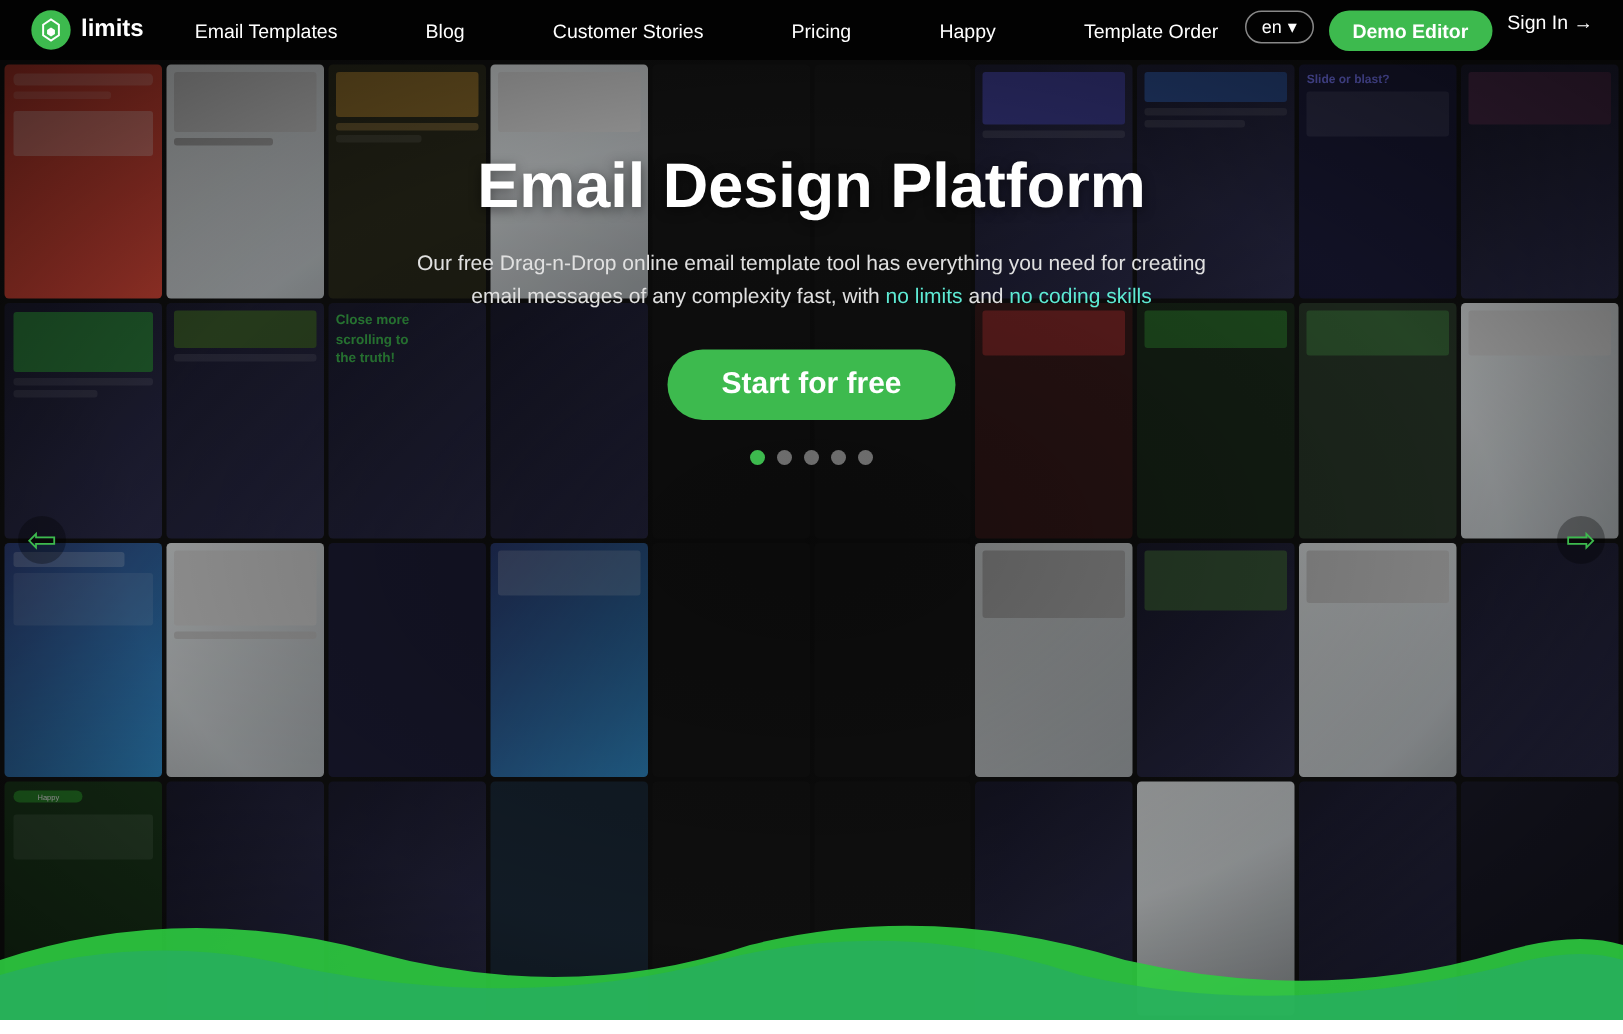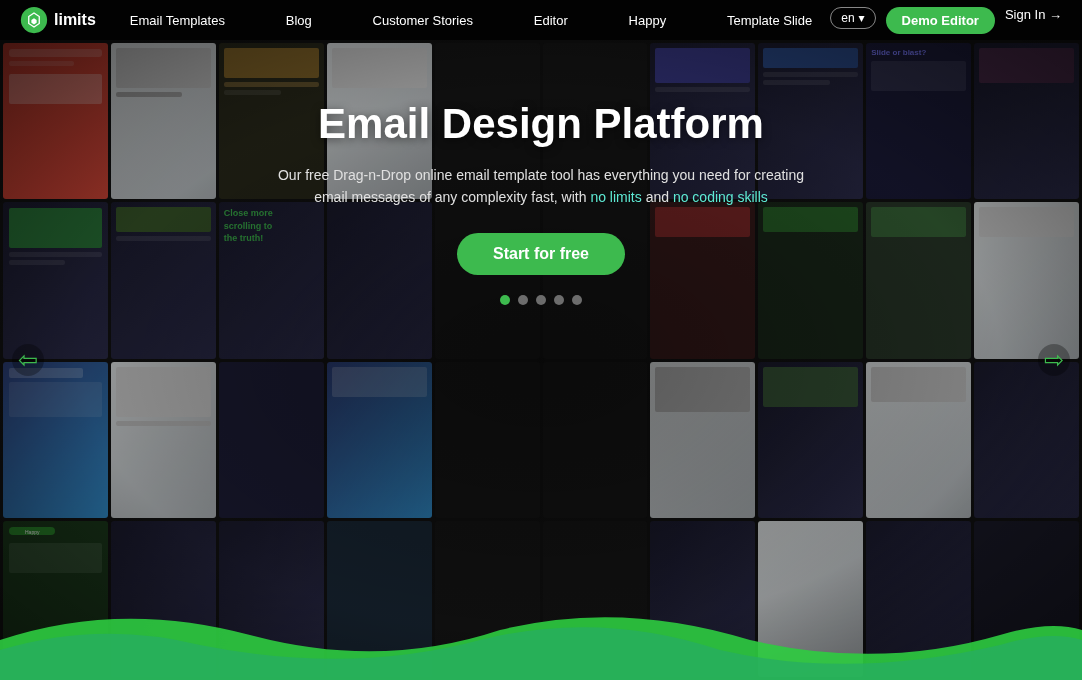--- a/index.html
+++ b/index.html
@@ -153,21 +153,21 @@
     }
     .hero-subtitle .highlight {
       color: #5eead4;
     }
     .start-btn {
       background: #3dba4e;
       color: #fff;
       border: none;
       border-radius: 30px;
       padding: 12px 36px;
-      font-size: 16px;
+      font-size: 20px;
       font-weight: 600;
       cursor: pointer;
       margin-bottom: 20px;
     }
     .dots {
       display: flex;
       gap: 8px;
       margin-bottom: 20px;
     }
     .dot {
@@ -226,23 +226,23 @@
       <circle cx="16" cy="16" r="15" fill="#3dba4e"></circle>
       <path d="M10 12 L16 8 L22 12 L22 20 L16 24 L10 20 Z" fill="none" stroke="#fff" stroke-width="1.5"></path>
       <path d="M13 16 L16 14 L19 16 L19 19 L16 21 L13 19 Z" fill="#fff"></path>
     </svg>
     <span style="color:#fff;font-weight:700;font-size:16px;">limits</span>
   </div>
   <div class="nav-links">
     <a class="nav-link">Email Templates</a>
     <a class="nav-link">Blog</a>
     <a class="nav-link">Customer Stories</a>
-    <a class="nav-link">Editor</a>
+    <a class="nav-link">Pricing</a>
     <a class="nav-link">Happy</a>
-    <a class="nav-link">Template Slide</a>
+    <a class="nav-link">Template Order</a>
   </div>
   <div class="nav-right">
     <button class="lang-btn">
       <span>en</span>
       <span>▾</span>
     </button>
     <button class="demo-btn">Demo Editor</button>
     <a class="signin-link">Sign In →</a>
   </div>
 </nav>

